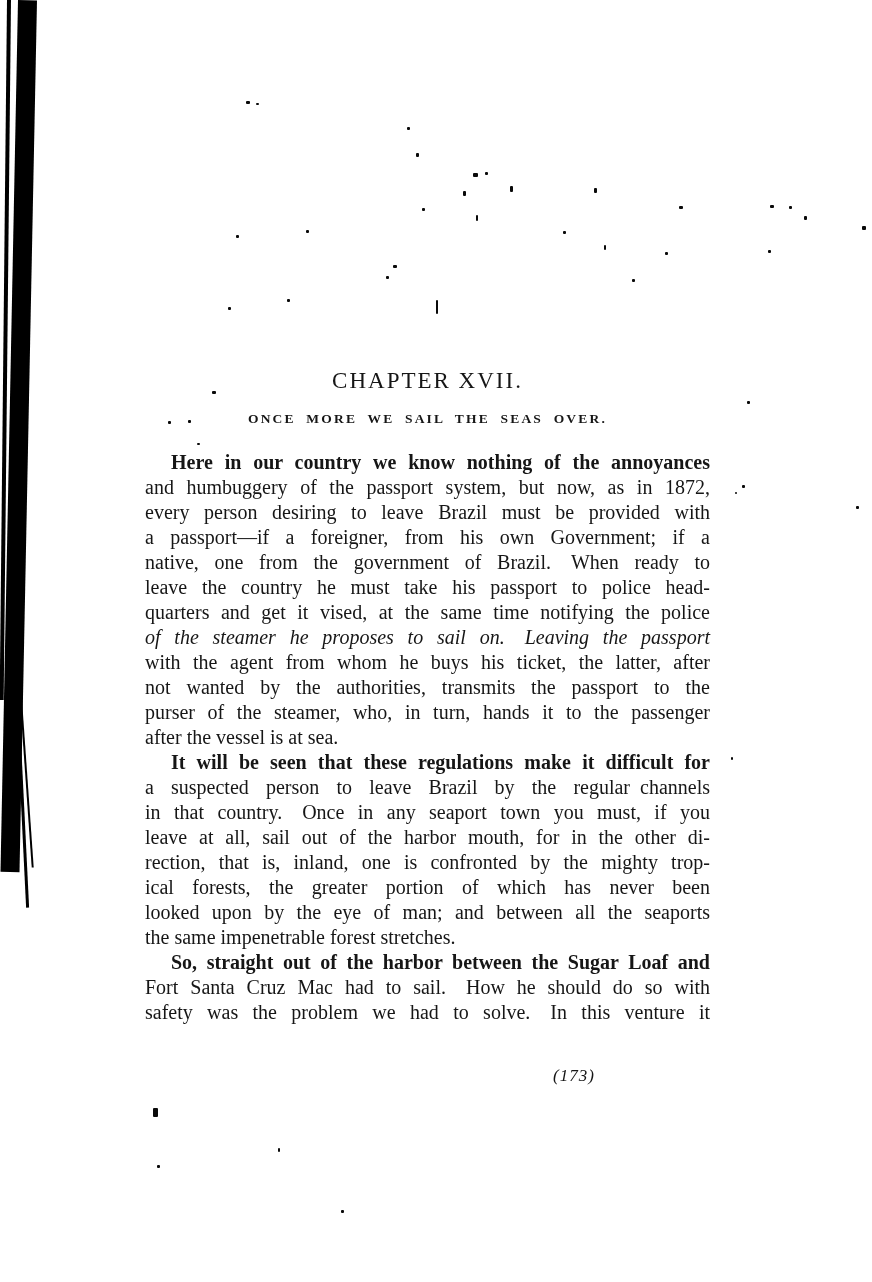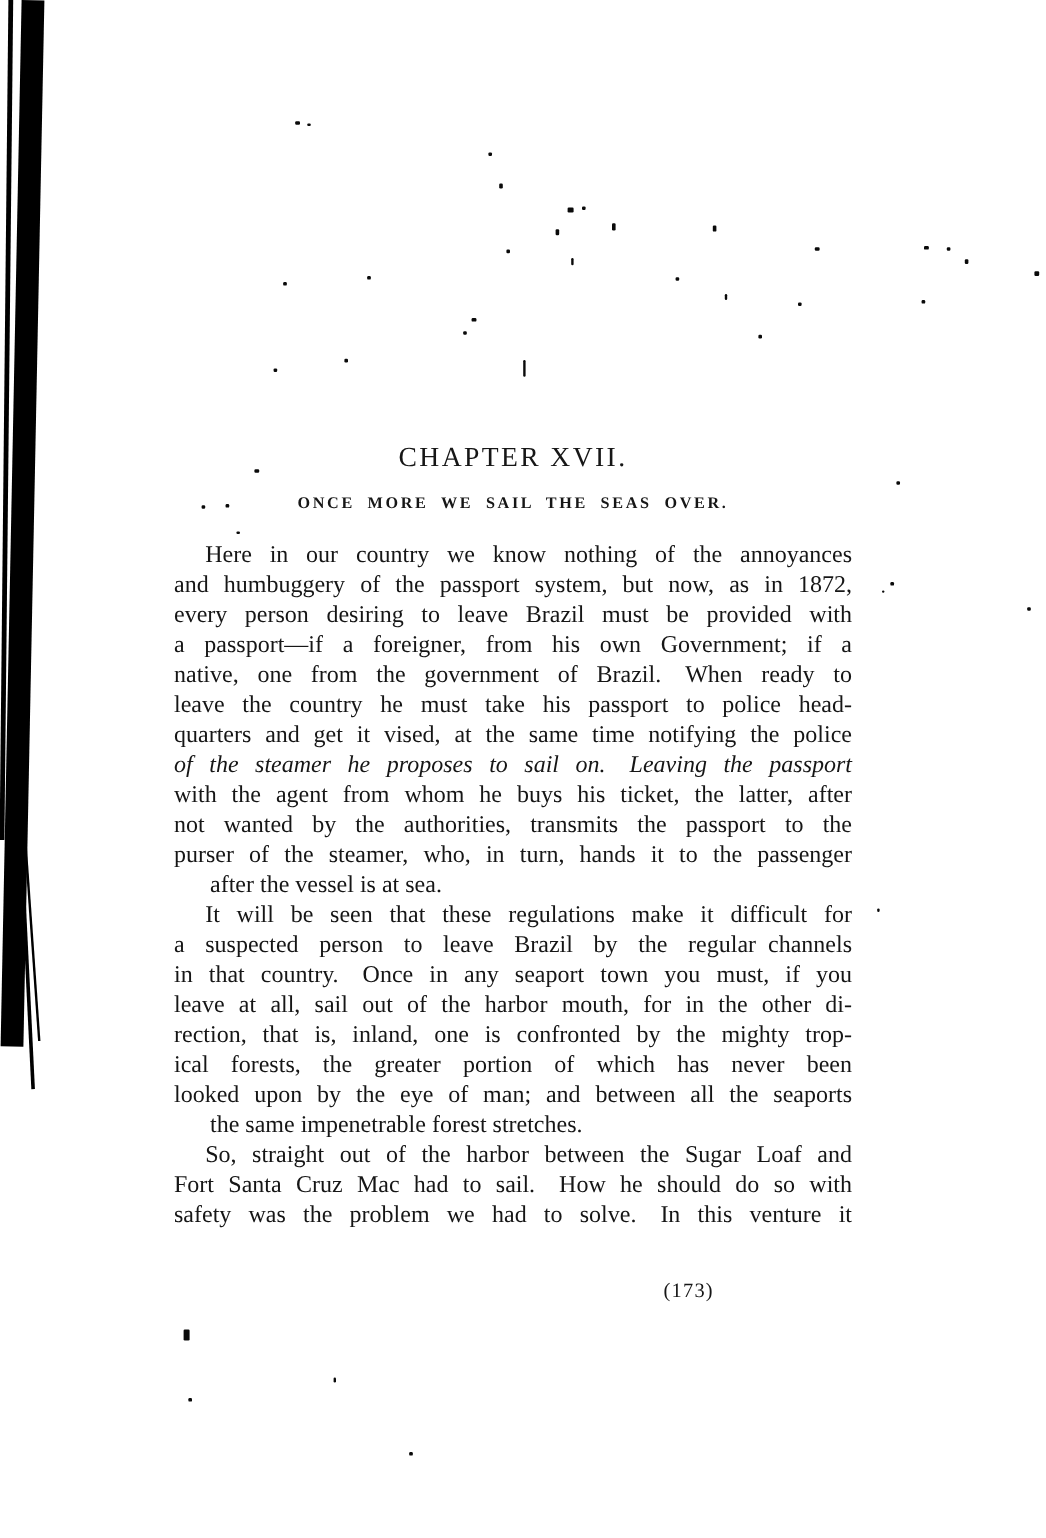--- a/index.html
+++ b/index.html
@@ -29,27 +29,27 @@
   }
   
   #body-text{
     position:absolute;left:145px;top:450px;width:565px;
     font-size:20px;line-height:25px;
   }
   .para .line{
     text-align:justify;
     text-align-last:justify;
   }
-  .para .line.noj{text-align-last:left;margin-left:30px;}
-  .para .line:first-child{text-indent:26px;}
+  .para .line.noj{text-align-last:left;}
+  .para .line:first-child{text-indent:26px;font-weight:bold;}
   .line i{font-style:italic;}
   
   #page-number{
     position:absolute;left:553px;top:1066px;
-    font-size:17px;letter-spacing:1px;
+    font-size:17px;letter-spacing:1px;font-style:italic;
   }
   
   #specks-layer{position:absolute;left:0;top:0;width:872px;height:1282px;pointer-events:none;}
   .speck{position:absolute;background:#0a0a0a;border-radius:1px;}
 </style>
 </head>
 <body>
 
 <div id="page">
 

